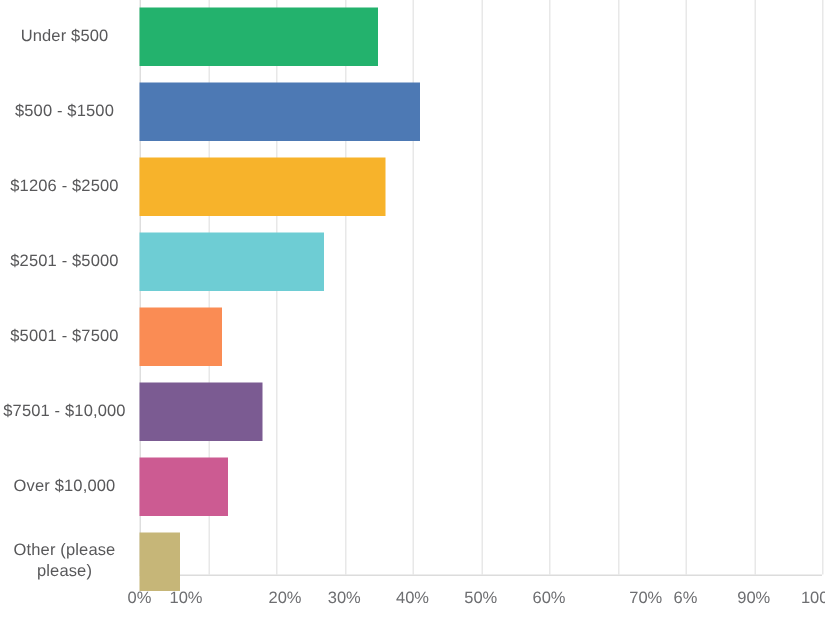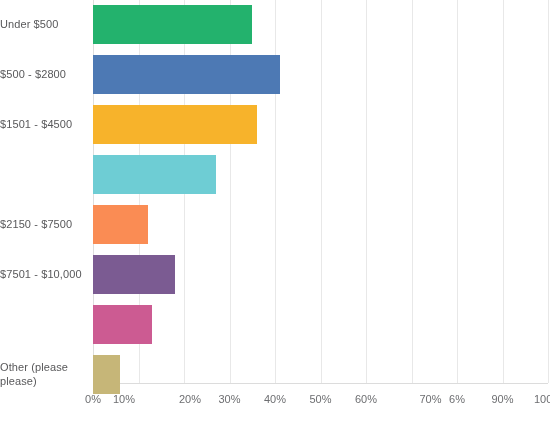--- a/index.html
+++ b/index.html
@@ -78,21 +78,21 @@
     position: absolute;
     left: 0;
     top: 0;
     width: 86px;
     height: 383px;
   }
   .cat-label {
     position: absolute;
     right: 0;
     width: 86px;
-    text-align: left;
+    text-align: center;
     font-size: 11px;
     line-height: 14px;
     color: #58585a;
     letter-spacing: 0.1px;
   }
 
   
   .tick-labels {
     position: absolute;
     left: 93px;
@@ -110,24 +110,26 @@
     white-space: nowrap;
   }
 </style>
 </head>
 <body>
 
 <div id="chart-root">
 
   <div class="cat-labels">
       <div class="cat-label" style="top: 17px;">Under $500</div>
-      <div class="cat-label" style="top: 67px;">$500 - $2800</div>
-      <div class="cat-label" style="top: 117px;">$1501 - $4500</div>
-      <div class="cat-label" style="top: 217px;">$2150 - $7500</div>
+      <div class="cat-label" style="top: 67px;">$500 - $1500</div>
+      <div class="cat-label" style="top: 117px;">$1206 - $2500</div>
+      <div class="cat-label" style="top: 167px;">$2501 - $5000</div>
+      <div class="cat-label" style="top: 217px;">$5001 - $7500</div>
       <div class="cat-label" style="top: 267px;">$7501 - $10,000</div>
+      <div class="cat-label" style="top: 317px;">Over $10,000</div>
       <div class="cat-label" style="top: 360px;">Other (please please)</div>
     </div>
 
   <div class="plot-area">
     <div class="gridlines">
         <div class="gridline zero" style="left: 0px;"></div>
         <div class="gridline" style="left: 45.5px;"></div>
         <div class="gridline" style="left: 91px;"></div>
         <div class="gridline" style="left: 136.5px;"></div>
         <div class="gridline" style="left: 182px;"></div>

